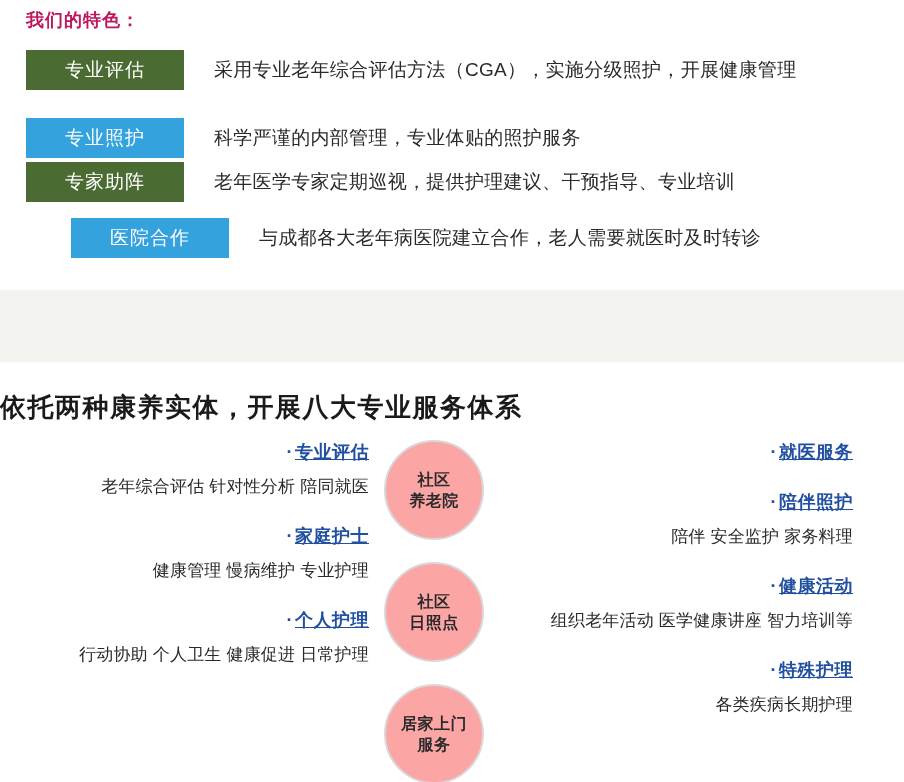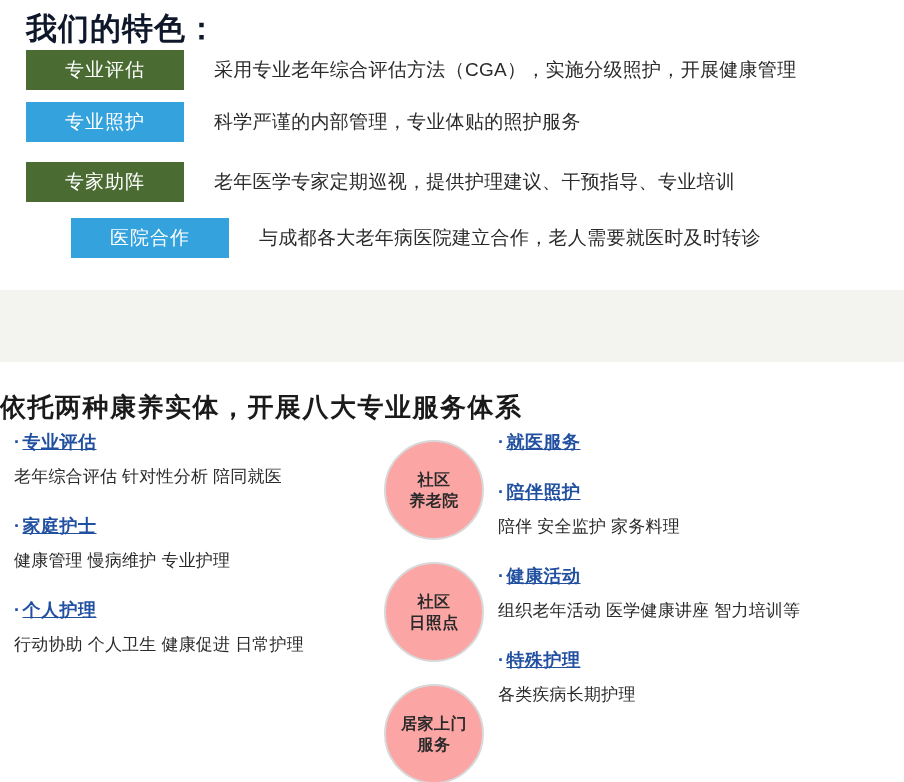--- a/index.html
+++ b/index.html
@@ -22,23 +22,23 @@
     left: 0;
     top: 0;
     width: 904px;
     height: 300px;
   }
 
   #features-title {
     position: absolute;
     left: 26px;
     top: 8px;
-    font-size: 31px;
-    font-weight: bold;
-    color: #0f172a;
+    font-size: 18px;
+    font-weight: bold;
+    color: #be185d;
     letter-spacing: 1px;
   }
 
   .feature-row {
     position: absolute;
     left: 26px;
     width: 850px;
     height: 44px;
     display: flex;
     align-items: center;
@@ -92,22 +92,23 @@
     width: 904px;
     text-align: left;
     font-size: 26px;
     font-weight: bold;
     color: #1a1a1a;
     letter-spacing: 1.5px;
   }
 
   .service-col {
     position: absolute;
-    top: 68px;
+    top: 78px;
     width: 355px;
+    text-align: right;
   }
   #service-col-left  { left: 14px; }
   #service-col-right { left: 498px; }
 
   .service-item {
     margin-bottom: 26px;
   }
 
   .service-head {
     font-size: 18px;
@@ -165,21 +166,21 @@
 
 <div id="features-section">
 
   <div id="features-title">我们的特色：</div>
 
   <div class="feature-row" style="top:48px;">
     <div class="feature-tag tag-green">专业评估</div>
     <div class="feature-desc">采用专业老年综合评估方法（CGA），实施分级照护，开展健康管理</div>
   </div>
 
-  <div class="feature-row" style="top:100px;">
+  <div class="feature-row" style="top:116px;">
     <div class="feature-tag tag-blue">专业照护</div>
     <div class="feature-desc">科学严谨的内部管理，专业体贴的照护服务</div>
   </div>
 
   <div class="feature-row" style="top:160px;">
     <div class="feature-tag tag-green">专家助阵</div>
     <div class="feature-desc">老年医学专家定期巡视，提供护理建议、干预指导、专业培训</div>
   </div>
 
   <div class="feature-row" style="top:216px;padding-left:45px;">

